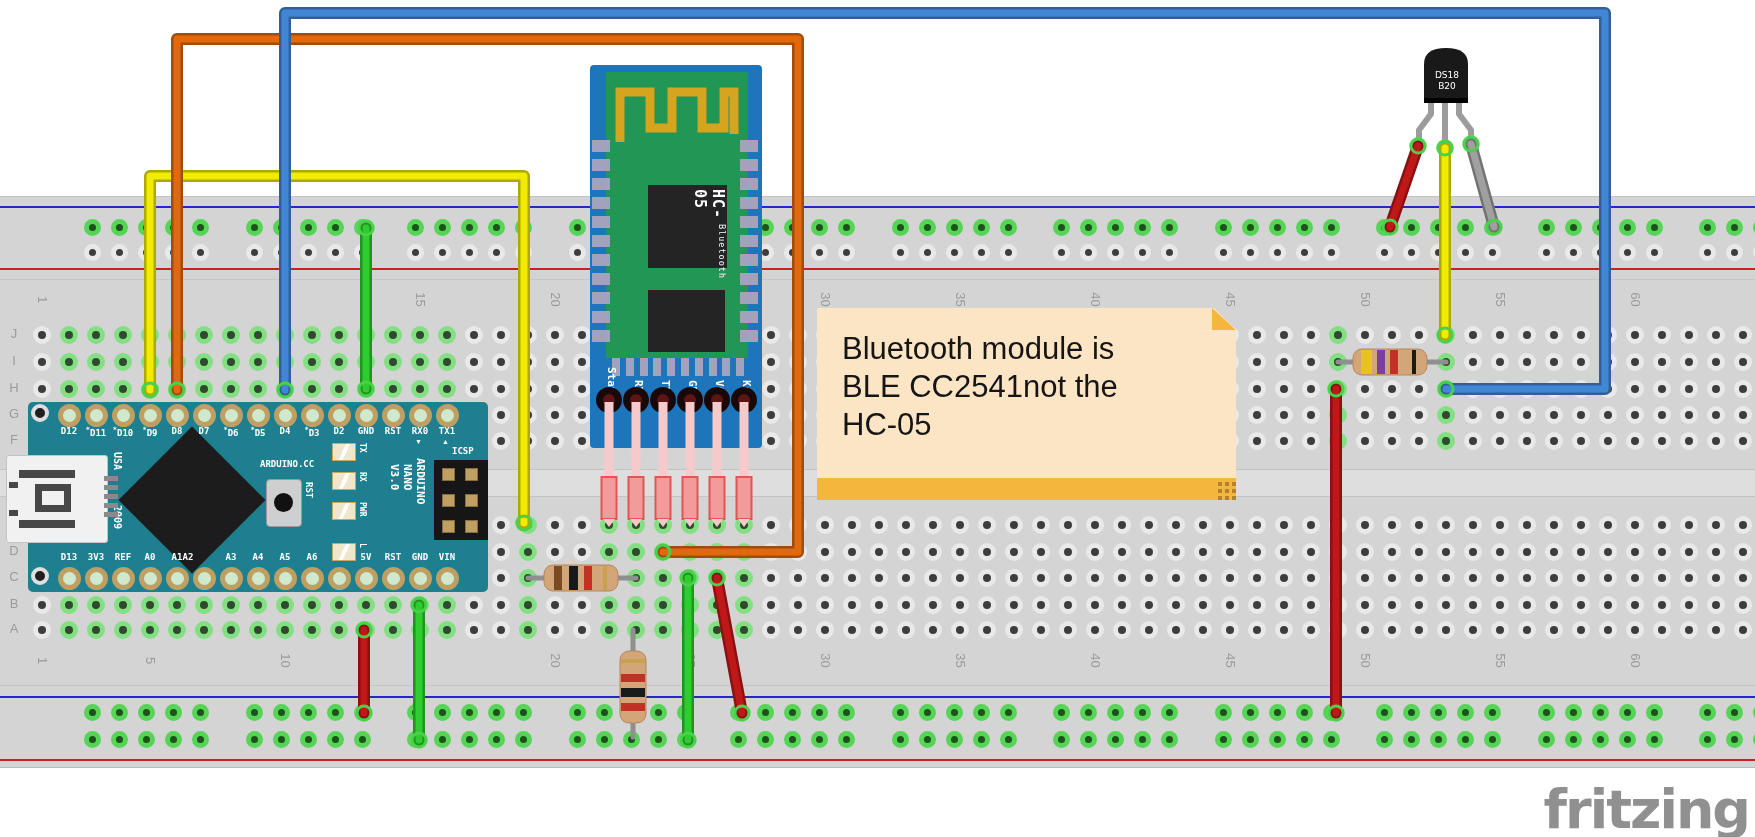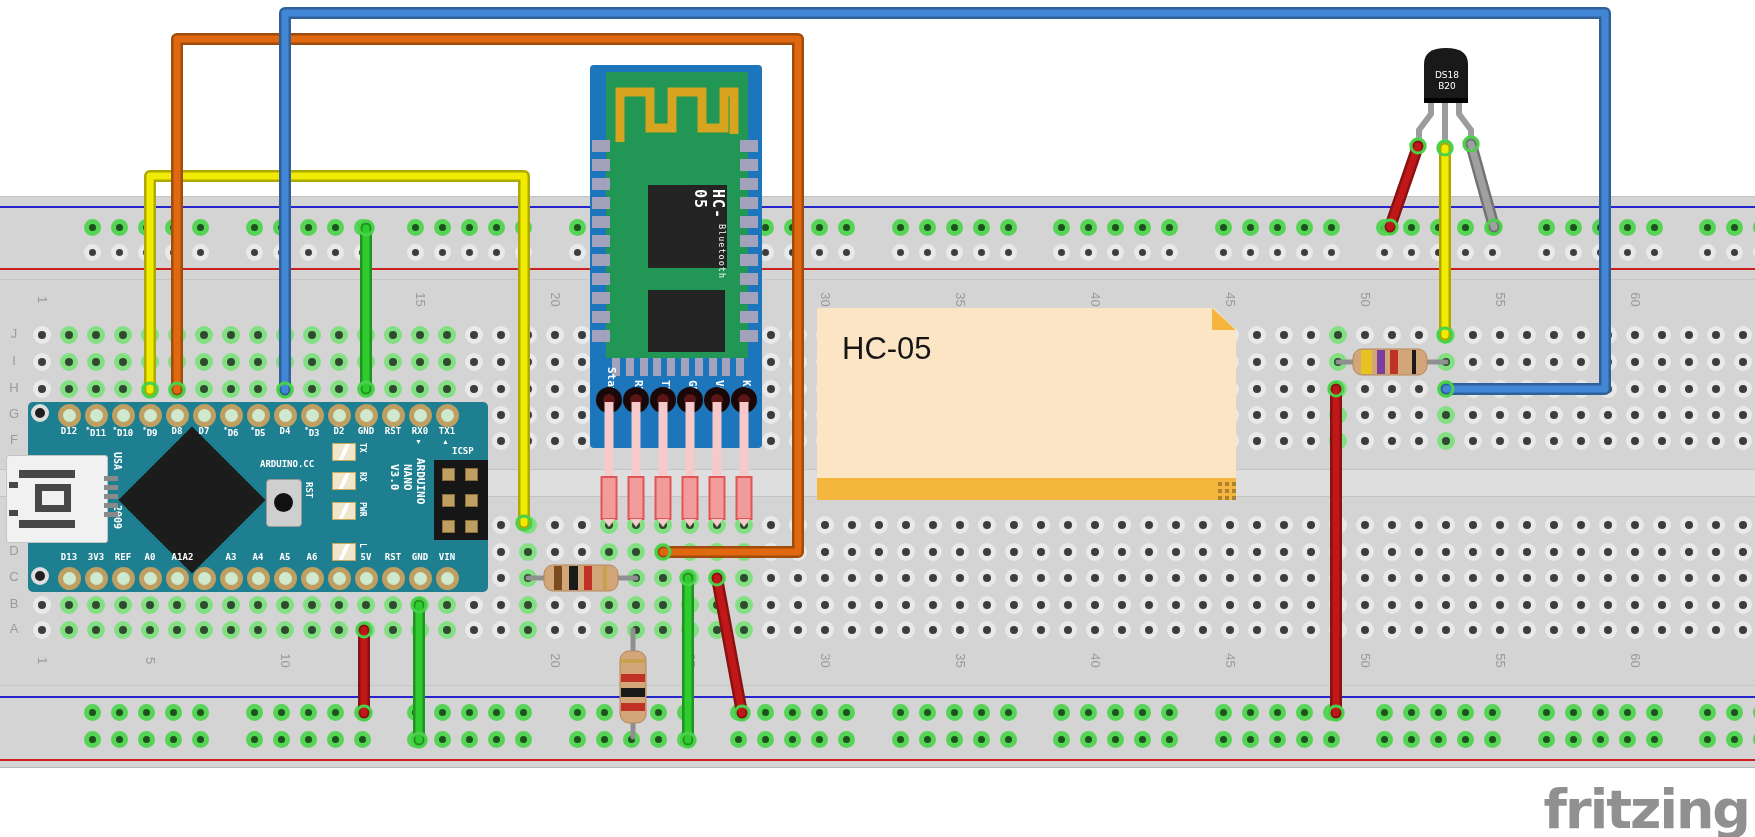--- a/index.html
+++ b/index.html
@@ -1262,20 +1262,22 @@
       <polyline points="1471,144 1494,227" fill="none" stroke="#a0a0a0" stroke-width="7" stroke-linecap="round" stroke-linejoin="round"></polyline>
       <circle cx="1471" cy="144" r="7" fill="none" stroke="#4ad04a" stroke-width="3"></circle>
       <circle cx="1494" cy="227" r="7" fill="none" stroke="#4ad04a" stroke-width="3"></circle>
     </svg>
 
   <div id="note">
     <div class="paper" style="background: rgb(252, 229, 196);"></div>
     <div class="strip" style="background: rgb(245, 182, 62);"></div>
     <div class="fold" style="background: rgb(245, 182, 62);"></div>
     <div class="txt">
+      <div>Bluetooth module is</div>
+      <div>BLE CC2541not the</div>
       <div>HC-05</div>
     </div>
     <div id="notedots"></div>
   <div class="dot" style="left: 401px; top: 174px;"></div>
       <div class="dot" style="left: 408px; top: 174px;"></div>
       <div class="dot" style="left: 415px; top: 174px;"></div>
       <div class="dot" style="left: 401px; top: 181px;"></div>
       <div class="dot" style="left: 408px; top: 181px;"></div>
       <div class="dot" style="left: 415px; top: 181px;"></div>
       <div class="dot" style="left: 401px; top: 188px;"></div>

